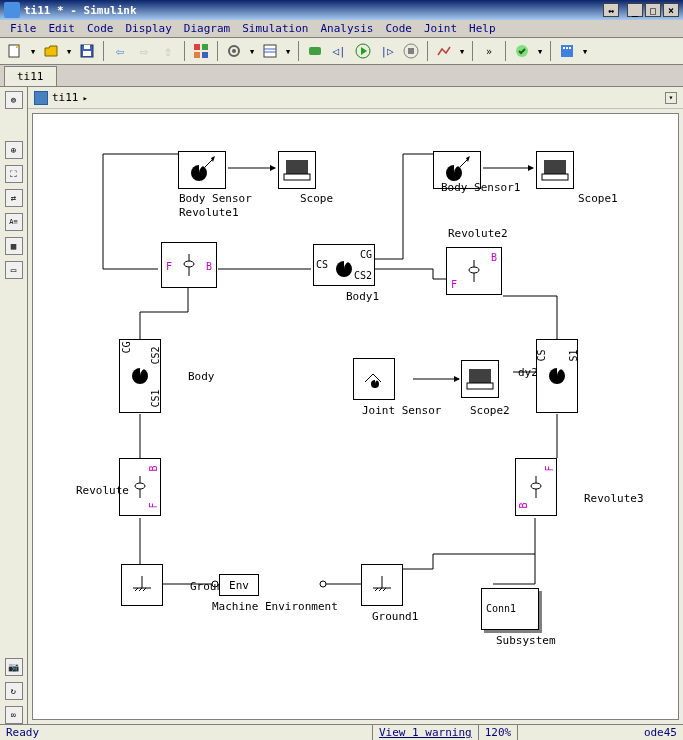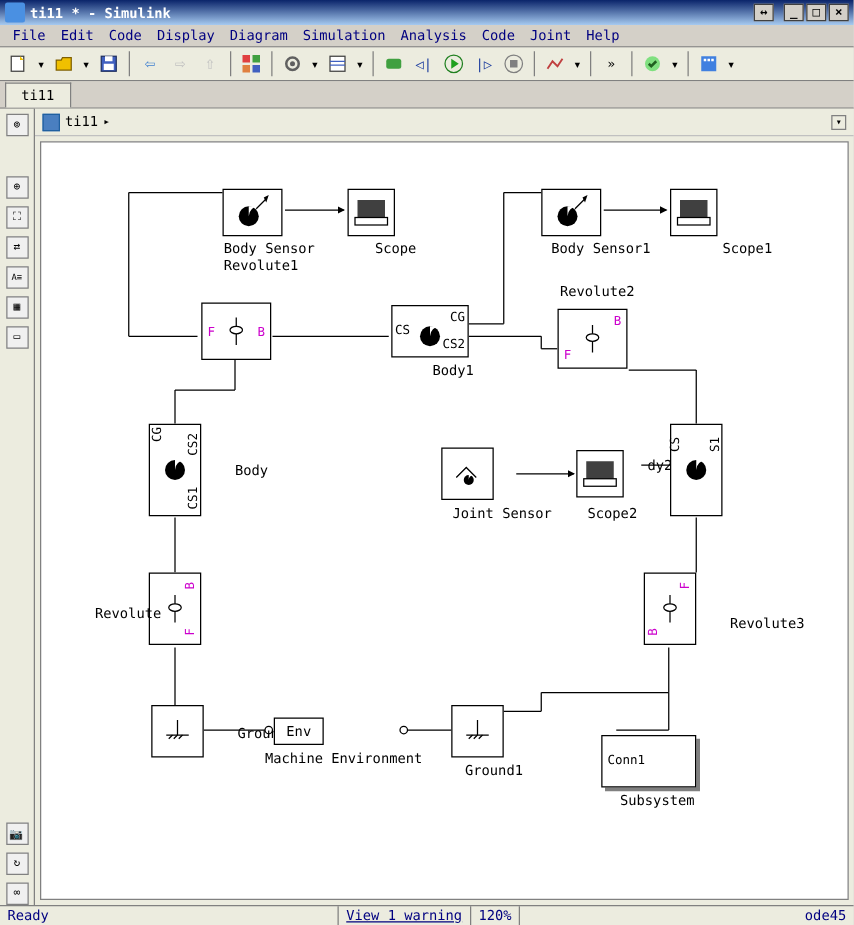--- a/index.html
+++ b/index.html
@@ -290,21 +290,21 @@
       <span class="block-label" style="left:248px;top:78px">Scope</span>
 
       <div class="block" style="left:400px;top:37px;width:48px;height:38px">
         <svg width="30" height="30">
             <circle cx="12" cy="18" r="8" fill="black"></circle>
             <path d="M12 18 A8 8 0 0 1 20 10 L12 10 Z" fill="white"></path>
             <line x1="18" y1="12" x2="26" y2="4" stroke="black"></line>
             <path d="M24 3 L28 1 L26 7 Z" fill="black"></path>
           </svg>
       </div>
-      <span class="block-label" style="left:389px;top:78px">Body Sensor1</span>
+      <span class="block-label" style="left:389px;top:67px">Body Sensor1</span>
 
       <div class="block" style="left:503px;top:37px;width:38px;height:38px">
         <svg width="30" height="28">
             <rect x="4" y="4" width="22" height="14" fill="#404040"></rect>
             <rect x="2" y="18" width="26" height="6" fill="none" stroke="black"></rect>
           </svg>
       </div>
       <span class="block-label" style="left:526px;top:78px">Scope1</span>
 
       <span class="block-label" style="left:127px;top:92px">Revolute1</span>
@@ -417,27 +417,27 @@
         <svg width="30" height="30">
             <line x1="15" y1="6" x2="15" y2="18" stroke="black"></line>
             <line x1="6" y1="18" x2="24" y2="18" stroke="black"></line>
             <line x1="8" y1="21" x2="11" y2="18" stroke="black"></line>
             <line x1="12" y1="21" x2="15" y2="18" stroke="black"></line>
             <line x1="16" y1="21" x2="19" y2="18" stroke="black"></line>
           </svg>
       </div>
       <span class="block-label" style="left:320px;top:496px">Ground1</span>
 
-      <div class="block" style="left:448px;top:474px;width:76px;height:42px;box-shadow:3px 3px 0 #808080">
+      <div class="block" style="left:448px;top:474px;width:58px;height:42px;box-shadow:3px 3px 0 #808080">
         <span style="font-size:10px;position:absolute;left:4px;top:14px">Conn1</span>
       </div>
       <span class="block-label" style="left:444px;top:520px">Subsystem</span>
     </div>
   </div>
 </div>
 
 <div class="statusbar">
-  <div class="cell" style="width:271px">Ready</div>
+  <div class="cell" style="width:373px">Ready</div>
   <div class="cell" style="flex:0 0 auto;color:#000080;text-decoration:underline;cursor:pointer">View 1 warning</div>
   <div class="cell" style="flex:0 0 auto">120%</div>
   <div style="flex:1"></div>
   <div class="cell" style="border-right:none">ode45</div>
 </div>
 
 </body></html>

